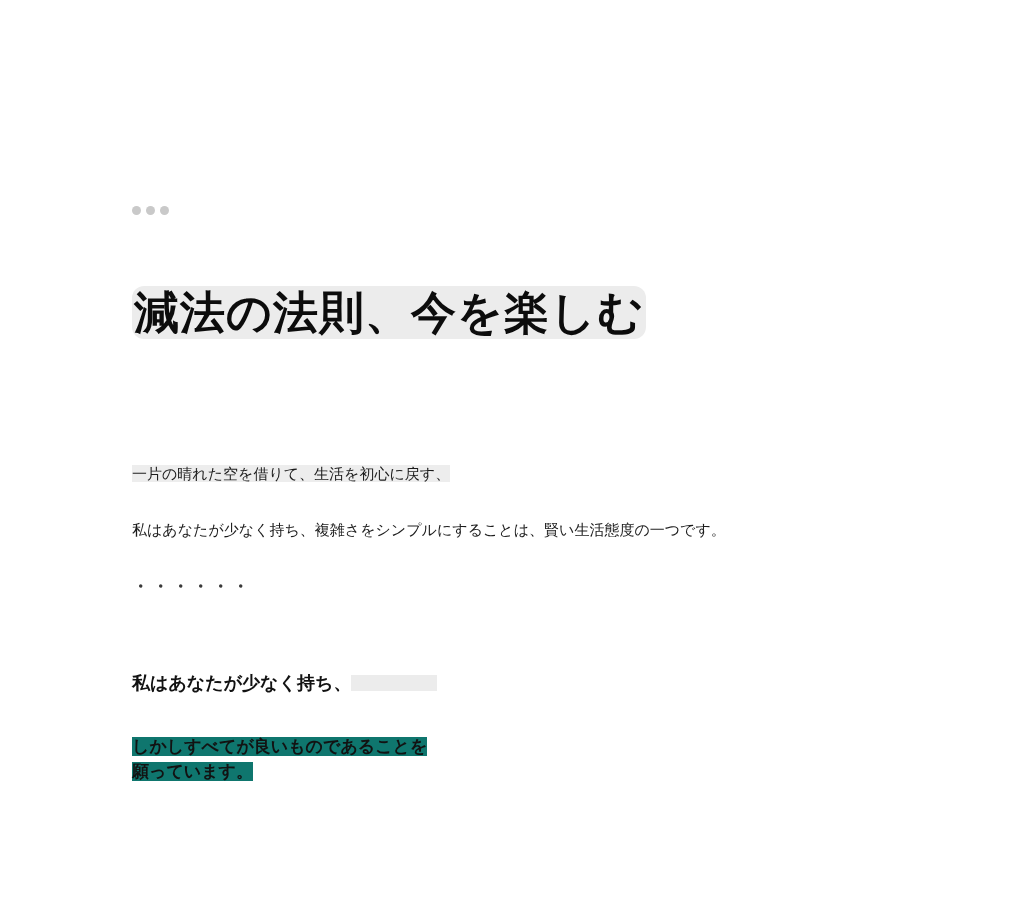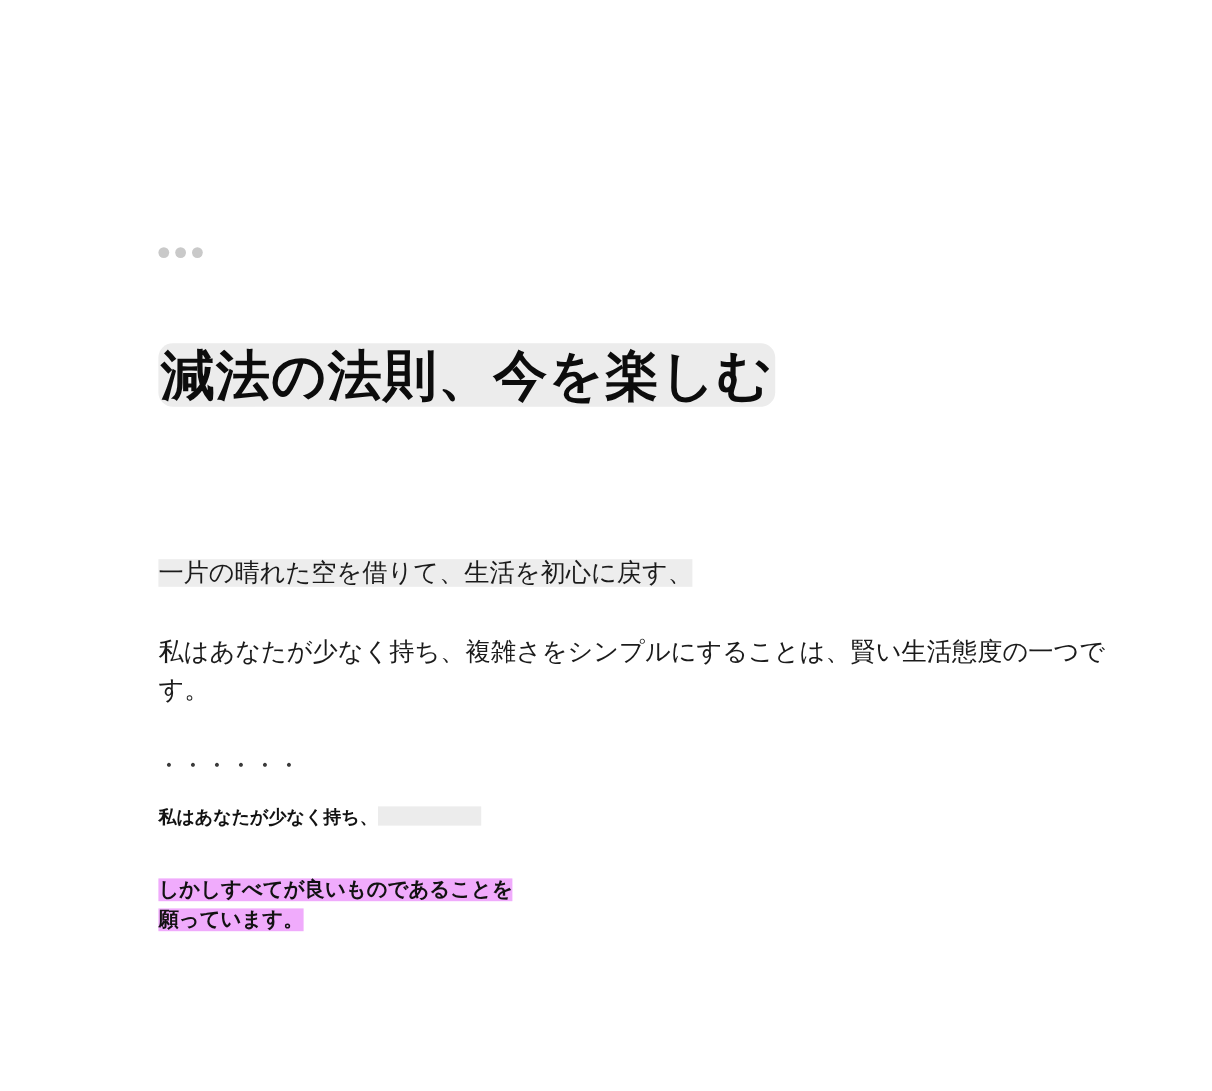--- a/index.html
+++ b/index.html
@@ -59,21 +59,21 @@
 
   .body-block {
     position: absolute;
     left: 132px;
     top: 462px;
     width: 800px;
   }
 
   .para {
     margin: 0;
-    font-size: 21px;
+    font-size: 15px;
     line-height: 1.55;
     color: #1b1b1b;
     font-weight: 500;
   }
   .para .hl {
     background: #ededed;
   }
 
   .p1 { margin-bottom: 33px; }
   .p2 { margin-bottom: 33px; }
@@ -87,42 +87,42 @@
   }
 
   .closing {
     position: absolute;
     left: 132px;
     top: 670px;
     width: 420px;
   }
   .closing .c1 {
     margin: 0 0 36px 0;
-    font-size: 15px;
+    font-size: 18px;
     line-height: 1.55;
     font-weight: 600;
     color: #121212;
   }
   .closing .c1 .hl-tail {
     background: #ececec;
     display: inline-block;
     width: 86px;
     height: 16px;
     vertical-align: -2px;
   }
   .closing .c2 {
     margin: 0;
     font-size: 17px;
     line-height: 1.48;
     font-weight: 600;
     color: #121212;
     max-width: 300px;
   }
   .closing .c2 .hl {
-    background: #f0abfc;
+    background: #0f766e;
   }
 </style>
 </head>
 <body>
 
 <div class="page">
 
   <div class="dots">
     <span></span>
     <span></span>

